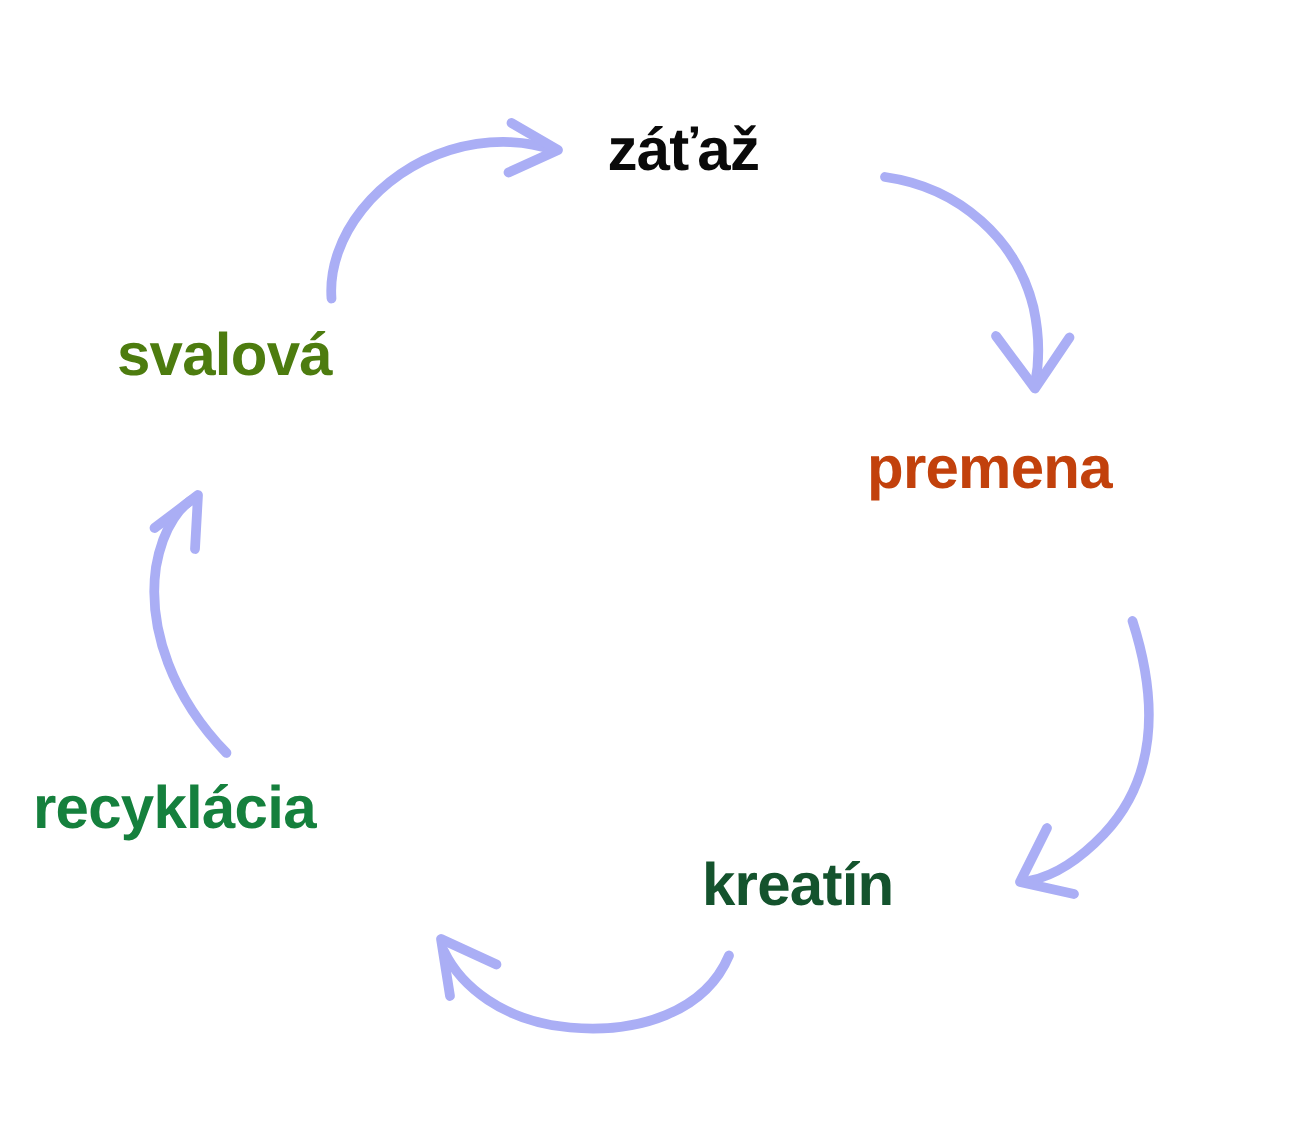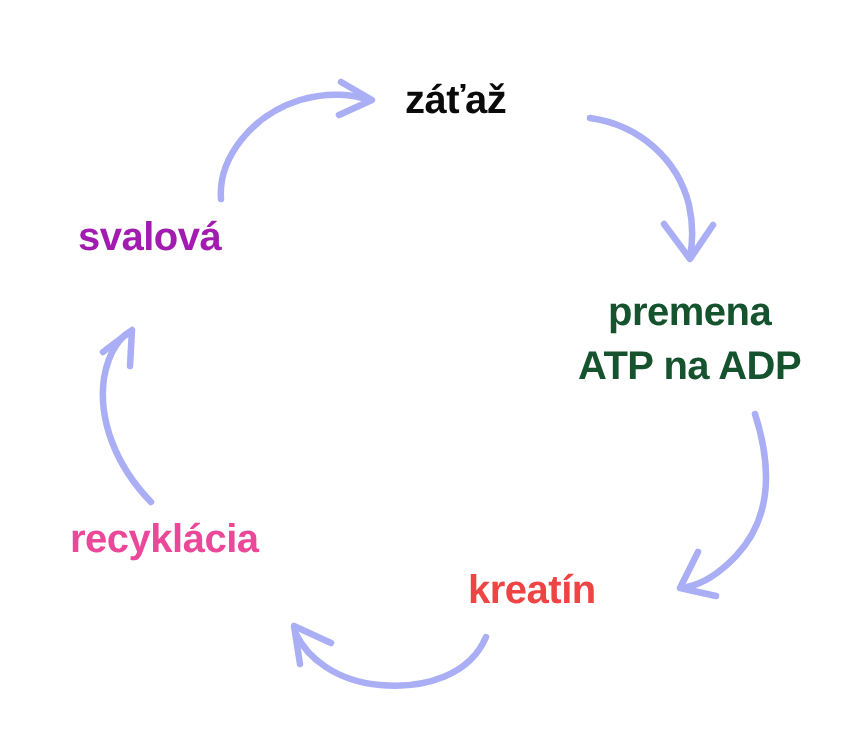--- a/index.html
+++ b/index.html
@@ -96,30 +96,29 @@
     <g>
       <path d="M 151 502 C 116 466 98 420 104 378 C 109 349 122 336 130 332" fill="none" stroke="#aaaef5" stroke-width="6.5" stroke-linecap="round" stroke-linejoin="round"></path>
       <path d="M 103 352 L 132 330 L 130 366" fill="none" stroke="#aaaef5" stroke-width="6.5" stroke-linecap="round" stroke-linejoin="round"></path>
     </g>
   </svg>
 
   <div class="node-label" id="label-zataz" style="color: rgb(10, 10, 10);">
     <span class="line">záťaž</span>
   </div>
 
-  <div class="node-label" id="label-premena" style="color: #14532d;">
+  <div class="node-label" id="label-premena" style="color: #c2410c; text-align: right;">
     <span class="line">premena</span>
-    <span class="line">ATP na ADP</span>
   </div>
 
-  <div class="node-label" id="label-kreatin" style="color: #ef4444;">
+  <div class="node-label" id="label-kreatin" style="color: #14532d;">
     <span class="line">kreatín</span>
   </div>
 
-  <div class="node-label" id="label-recyklacia" style="color: #ec4899; margin-left: 48px;">
+  <div class="node-label" id="label-recyklacia" style="color: #15803d;">
     <span class="line">recyklácia</span>
   </div>
 
-  <div class="node-label" id="label-svalova" style="color: #a21caf;">
+  <div class="node-label" id="label-svalova" style="color: #4d7c0f;">
     <span class="line">svalová</span>
   </div>
 
 </div>
 
 </body></html>

